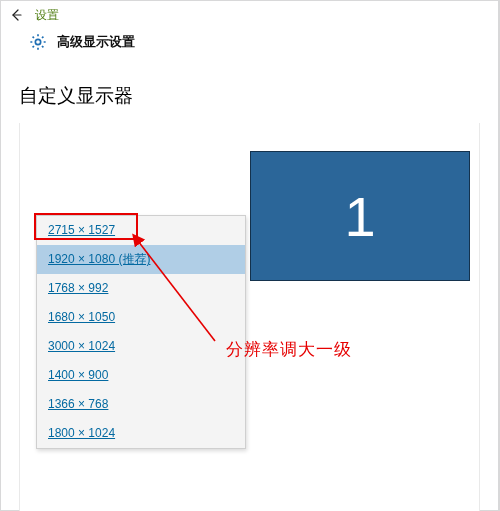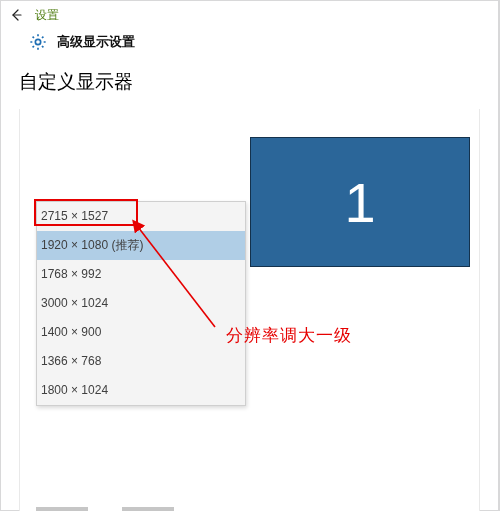--- a/index.html
+++ b/index.html
@@ -56,21 +56,21 @@
     margin-right: 8px;
     display: flex;
     align-items: center;
     justify-content: center;
   }
   
   .content {
     padding: 10px 18px 0 18px;
   }
   .content h1 {
-    margin: 0 0 14px 0;
+    margin: 14px 0 14px 0;
     font-size: 19px;
     font-weight: 400;
     color: #000;
   }
   .panel {
     position: relative;
     background: #fff;
     border: 1px solid #e9e9e9;
     border-top: none;
     height: 410px;
@@ -101,26 +101,27 @@
     top: 92px;
     left: 16px;
     width: 210px;
     background: #f4f4f4;
     border: 1px solid #cfcfcf;
     box-shadow: 1px 2px 4px rgba(0,0,0,0.15);
   }
   .dropdown .opt {
     height: 29px;
     line-height: 29px;
-    padding: 0 4px;
+    padding: 0 11px;
     font-size: 12px;
-    color: #404040;
+    color: #0369a1;
     background: #f4f4f4;
     cursor: default;
     white-space: nowrap;
+    text-decoration: underline;
   }
   .dropdown .opt.selected {
     background: #b0cee6;
   }
   
   .red-box {
     position: absolute;
     top: 90px;
     left: 14px;
     width: 104px;
@@ -193,20 +194,21 @@
     <div class="panel">
 
       <div class="monitor">
         <span class="num">1</span>
       </div>
 
       <div class="dropdown" id="res-dropdown">
           <div class="opt">2715 × 1527</div>
           <div class="opt selected">1920 × 1080 (推荐)</div>
           <div class="opt">1768 × 992</div>
+          <div class="opt">1680 × 1050</div>
           <div class="opt">3000 × 1024</div>
           <div class="opt">1400 × 900</div>
           <div class="opt">1366 × 768</div>
           <div class="opt">1800 × 1024</div>
         </div>
 
       <div class="red-box"></div>
 
       <svg class="arrow-svg" width="300" height="260">
         <defs>

